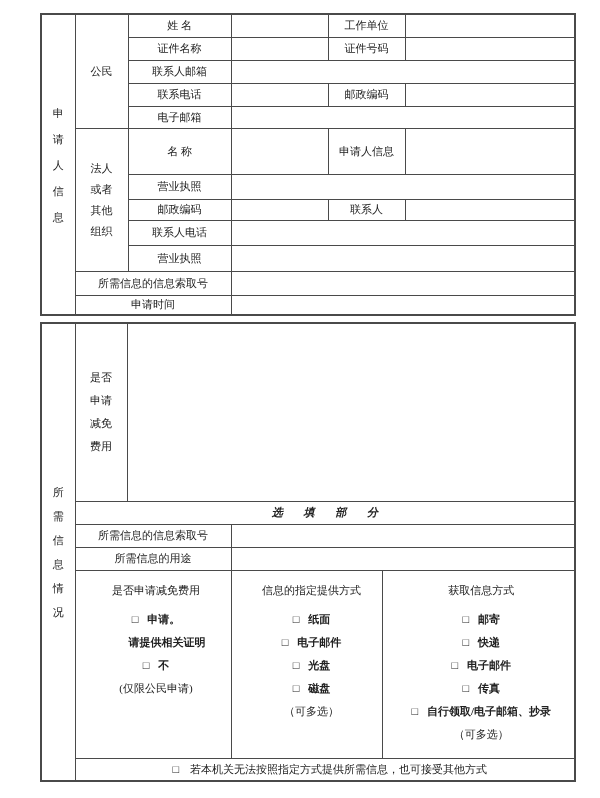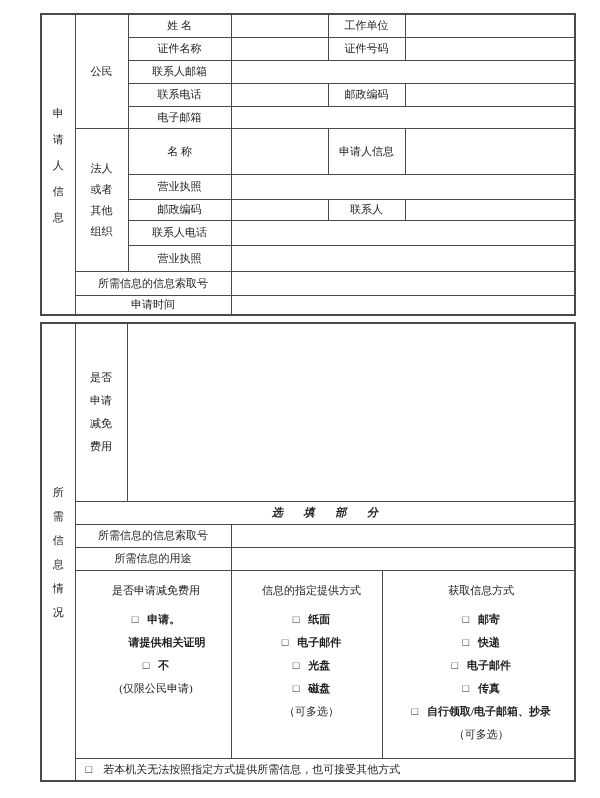--- a/index.html
+++ b/index.html
@@ -76,21 +76,21 @@
     box-sizing: border-box;
     padding: 9px 4px 12px 10px;
     align-items: center;
   }
   .opt-title { line-height: 20px; margin-bottom: 8px; }
   .opt-item  { line-height: 23px; white-space: nowrap; font-weight: bold; }
   .opt-item .cb { margin-right: 9px; }
   .opt-item.indent { padding-left: 22px; }
   .opt-note { margin-top: auto; line-height: 23px; }
   
-  td.footer-cell { text-align: left; }
+  td.footer-cell { text-align: center; }
   .footer-inner { padding-left: 10px; }
   .footer-inner .cb { margin-right: 11px; }
 </style>
 </head>
 <body>
 
 <div class="page">
 
   <table class="formtbl" style="left:40px; top:13px; width:534px;">
     <colgroup>

